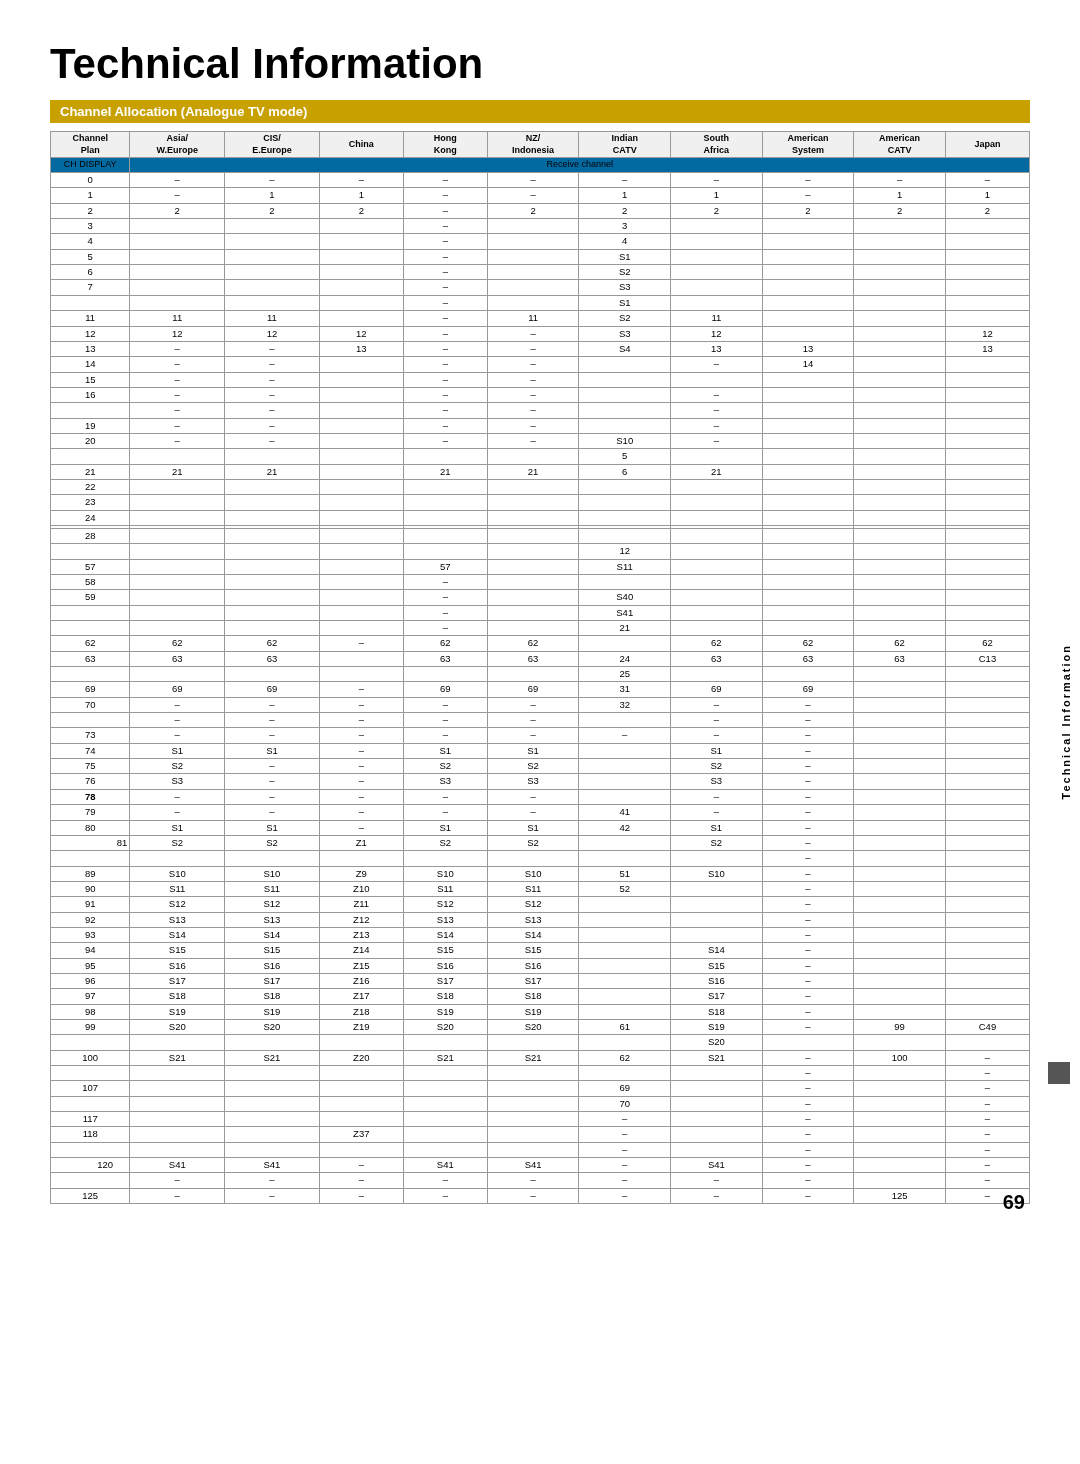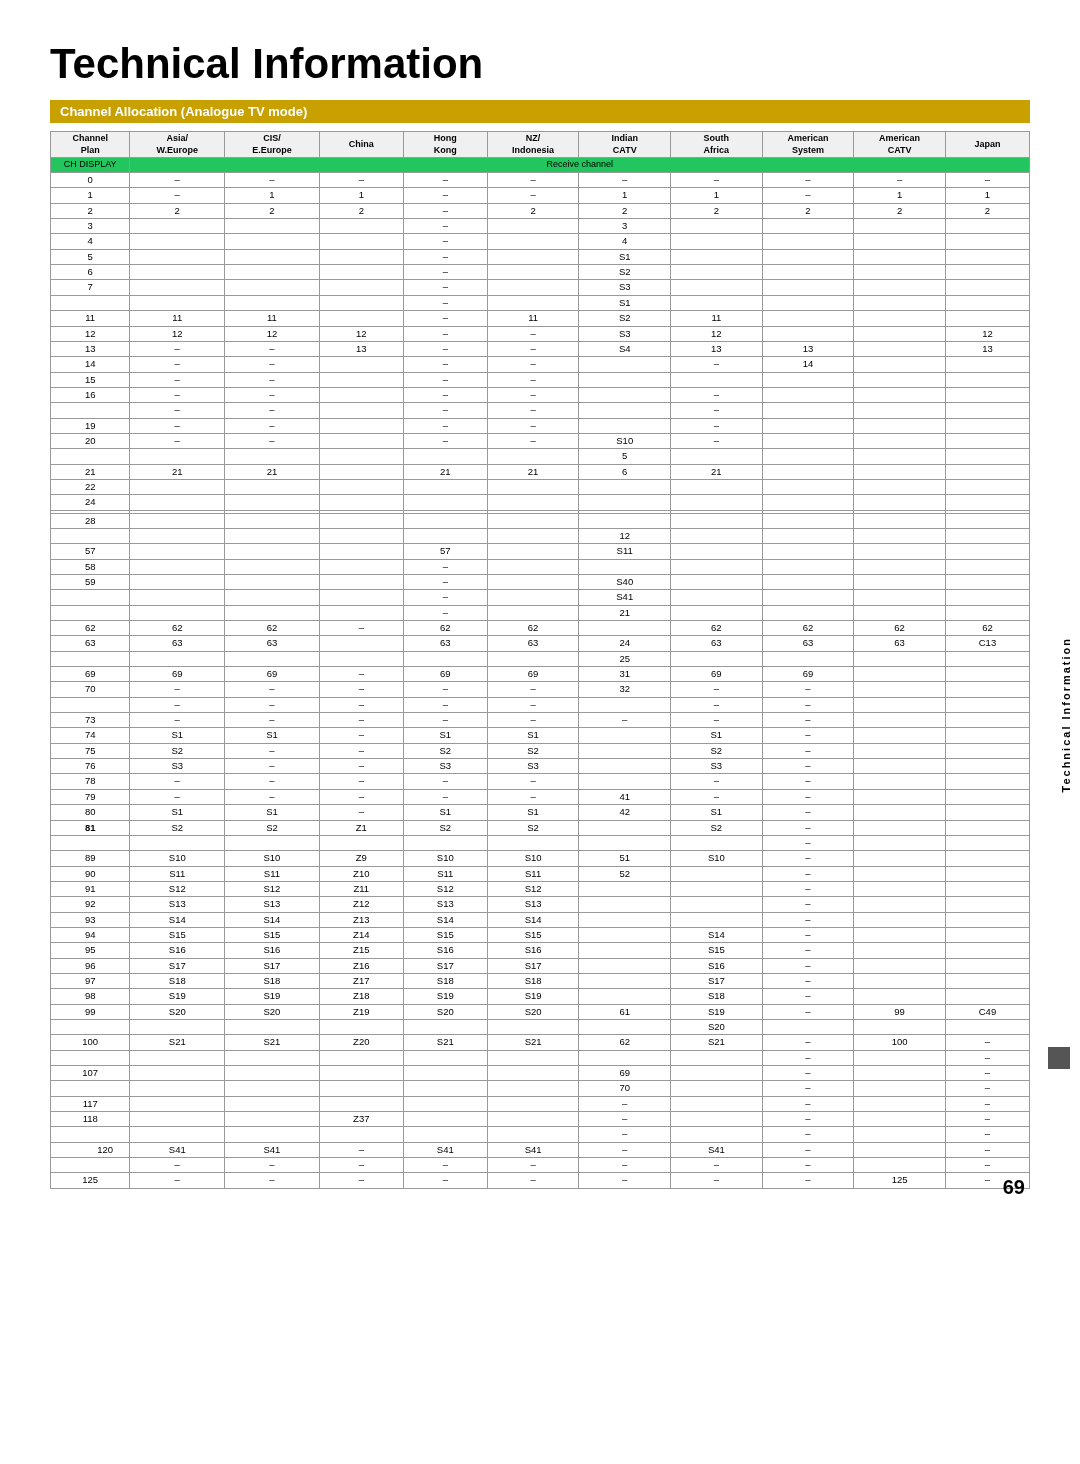--- a/index.html
+++ b/index.html
@@ -59,21 +59,21 @@
     .col-cis { width: 62px; }
     .col-china { width: 55px; }
     .col-hong { width: 55px; }
     .col-nz { width: 60px; }
     .col-indian { width: 60px; }
     .col-south { width: 60px; }
     .col-amsys { width: 60px; }
     .col-amcatv { width: 60px; }
     .col-japan { width: 55px; }
     .ch-display-row td {
-      background: #22c55e;
+      background: #0369a1;
       font-size: 9px;
     }
     .receive-channel-cell {
       font-size: 9px;
     }
     .side-label-container {
       position: absolute;
       right: 8px;
       top: 400px;
       bottom: 200px;
@@ -402,20 +402,33 @@
             <td></td>
             <td></td>
             <td></td>
             <td></td>
             <td></td>
             <td></td>
             <td></td>
             <td></td>
           </tr>
           <tr>
+            <td style="font-weight: normal;">23</td>
+            <td></td>
+            <td></td>
+            <td></td>
+            <td></td>
+            <td></td>
+            <td></td>
+            <td></td>
+            <td></td>
+            <td></td>
+            <td></td>
+          </tr>
+          <tr>
             <td style="font-weight: normal;">24</td>
             <td></td>
             <td></td>
             <td></td>
             <td></td>
             <td></td>
             <td></td>
             <td></td>
             <td></td>
             <td></td>
@@ -649,21 +662,21 @@
             <td>–</td>
             <td>S3</td>
             <td>S3</td>
             <td></td>
             <td>S3</td>
             <td>–</td>
             <td></td>
             <td></td>
           </tr>
           <tr>
-            <td style="font-weight: normal;">78</td>
+            <td style="font-weight: bold;">78</td>
             <td>–</td>
             <td>–</td>
             <td>–</td>
             <td>–</td>
             <td>–</td>
             <td></td>
             <td>–</td>
             <td>–</td>
             <td></td>
             <td></td>
@@ -688,21 +701,21 @@
             <td>–</td>
             <td>S1</td>
             <td>S1</td>
             <td>42</td>
             <td>S1</td>
             <td>–</td>
             <td></td>
             <td></td>
           </tr>
           <tr>
-            <td style="font-weight: bold;">81</td>
+            <td style="font-weight: normal; text-align: right;">81</td>
             <td>S2</td>
             <td>S2</td>
             <td>Z1</td>
             <td>S2</td>
             <td>S2</td>
             <td></td>
             <td>S2</td>
             <td>–</td>
             <td></td>
             <td></td>

